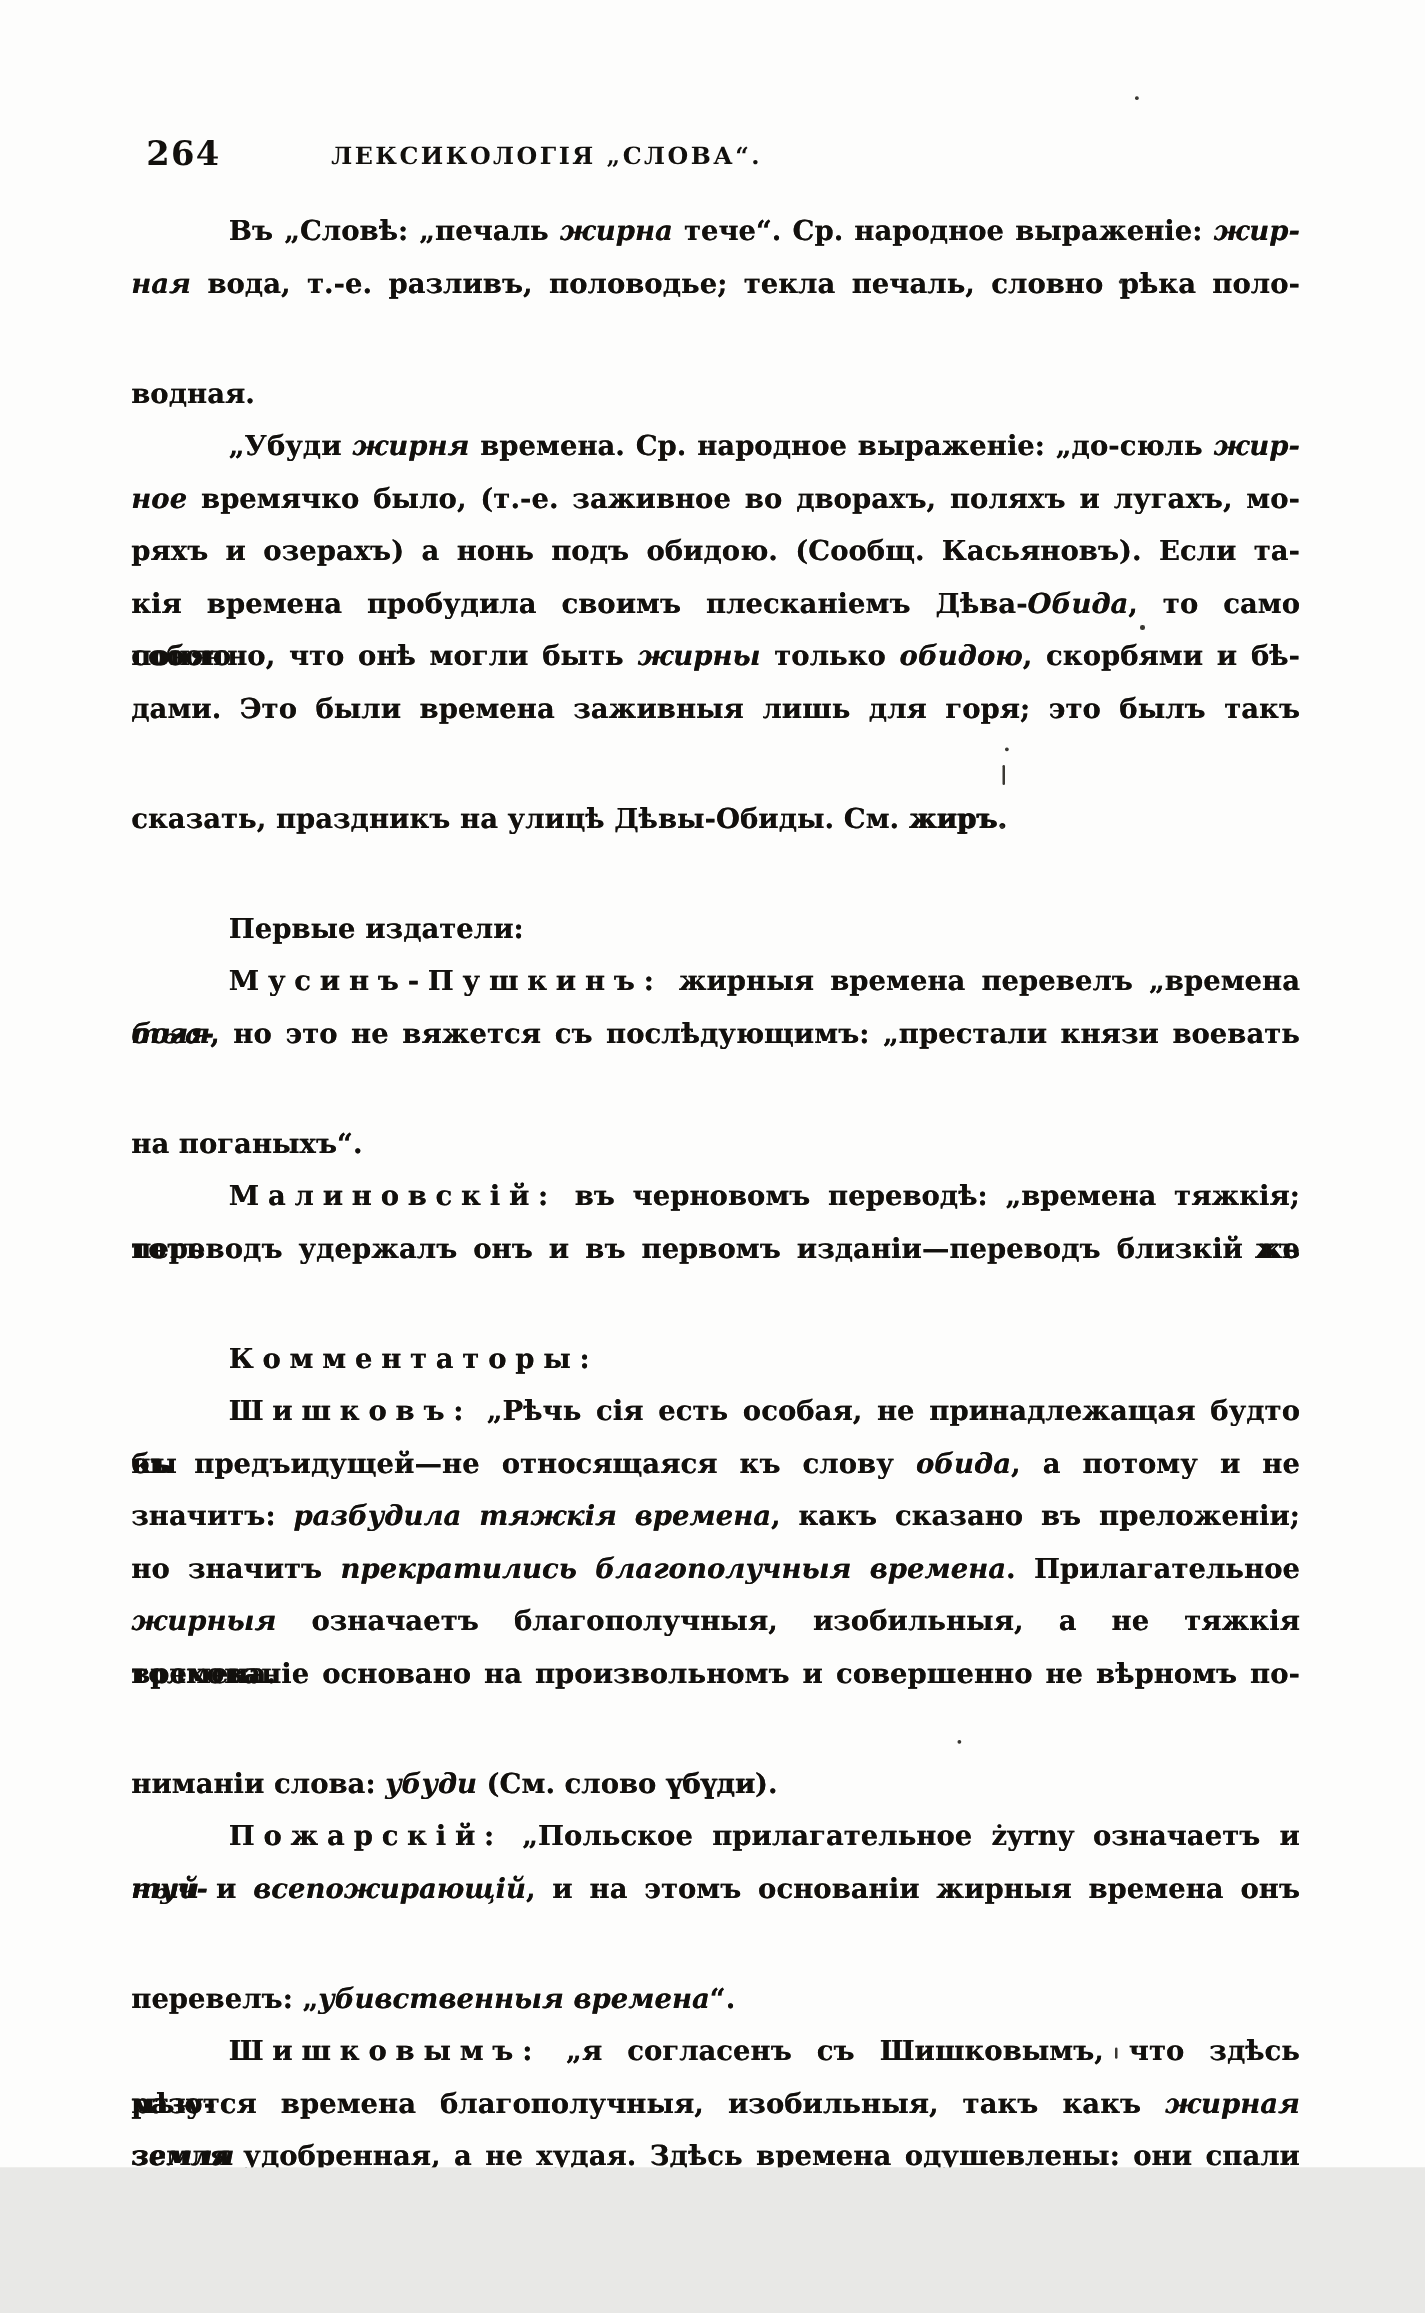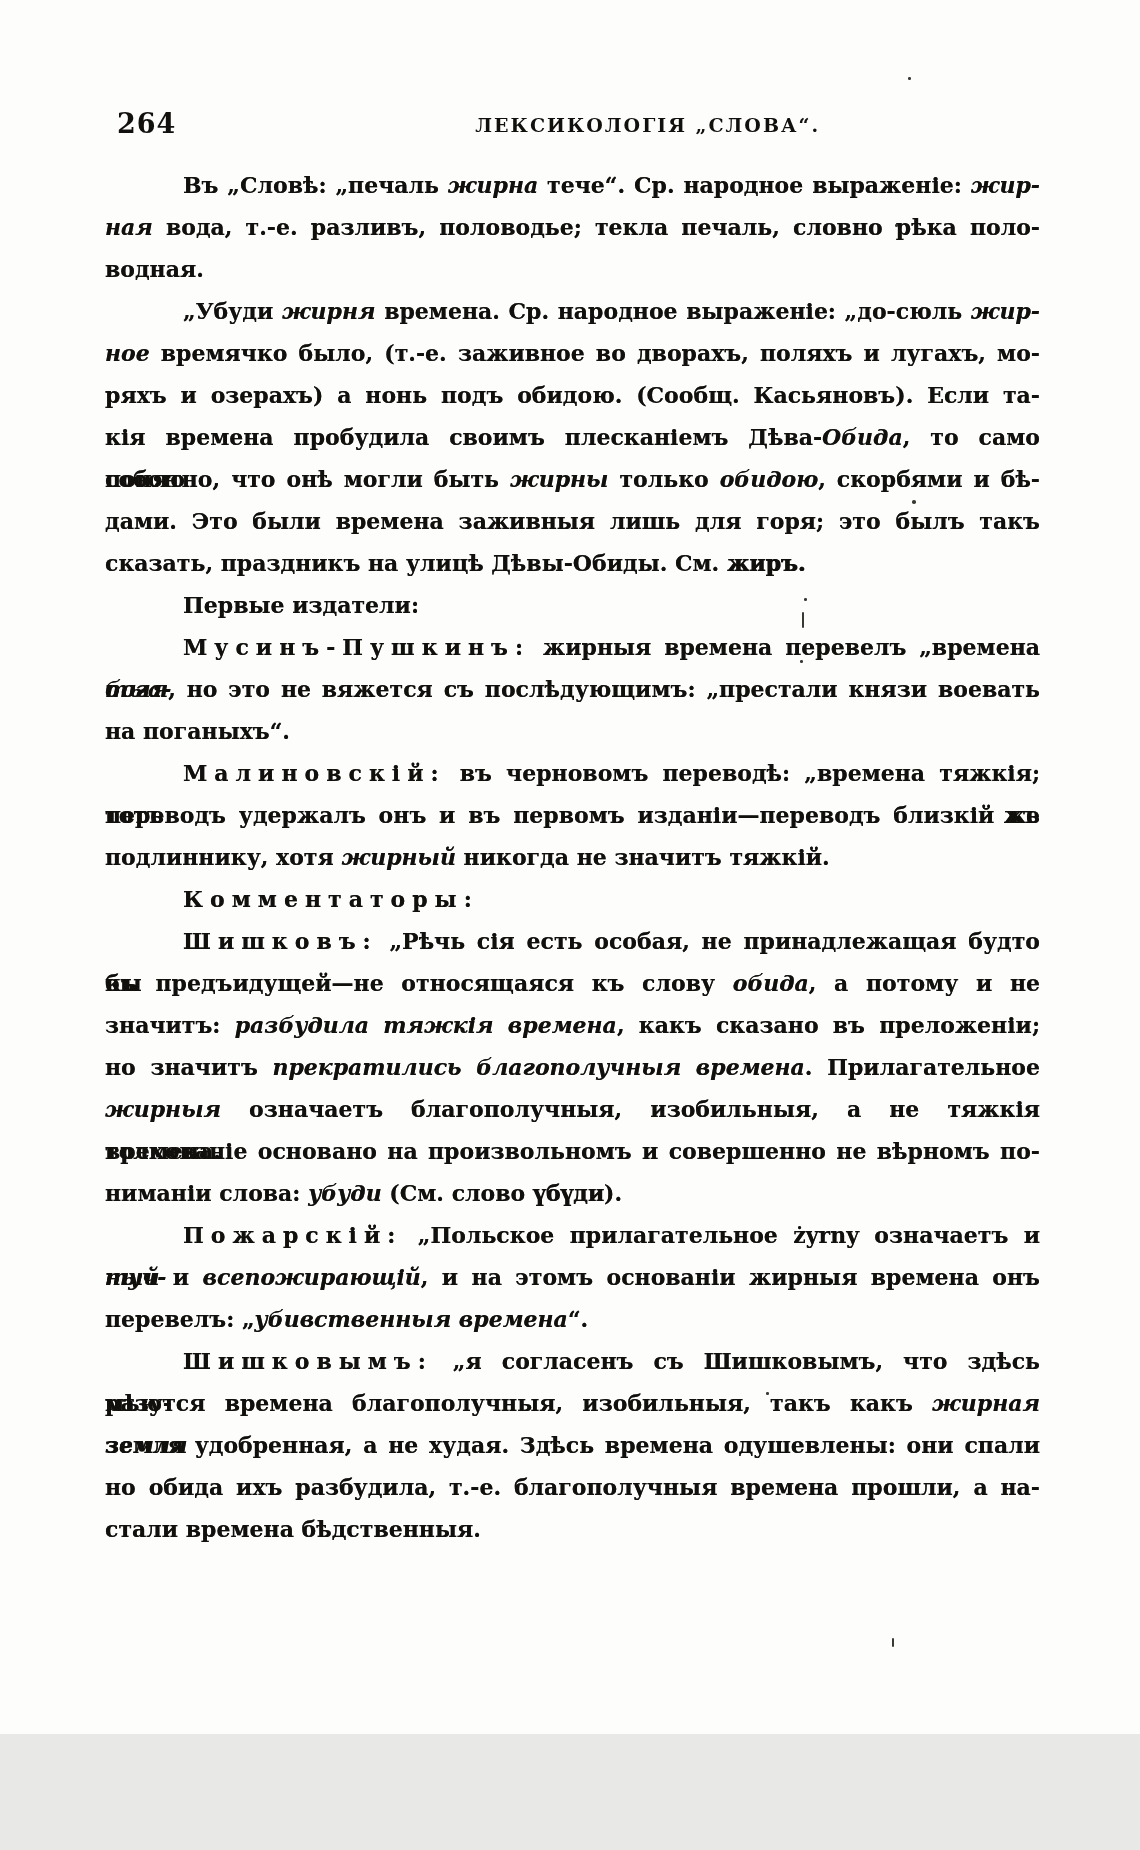--- a/index.html
+++ b/index.html
@@ -12,38 +12,38 @@
     color:#12100d;
     overflow:hidden;
   }
   .header-row { position:absolute; top:108px; left:105px; width:935px; height:40px; }
   .page-number {
     position:absolute; left:12px; top:0;
     font-size:27px; font-weight:bold; letter-spacing:1px;
   }
   .running-title {
     position:absolute; left:160px; right:220px; top:6px;
-    text-align:right;
+    text-align:left;
     font-size:19px; font-weight:bold; letter-spacing:2px;
     filter:blur(0.3px);
   }
   .text-block {
     position:absolute; left:105px; top:164px; width:935px;
     font-size:22px; font-weight:bold; line-height:42px;
     text-shadow:0 0 0.4px rgba(25,22,18,0.75);
   }
   .para { margin:0; }
   .line {
     height:42px;
     text-align:justify;
     text-align-last:justify;
     white-space:normal;
     overflow:visible;
   }
-  .line.last { text-align-last:left; }
+  .line.last { text-align-last:left;margin-top:46px; }
   .line.first { text-indent:78px; }
   .it { font-style:italic; }
   .sp { letter-spacing:7px; }
   .bb { text-shadow:0.7px 0 0 currentColor, 0 0 0.4px rgba(25,22,18,0.75); }
   .cs { text-shadow:0.5px 0 0 currentColor; }
   .speck { position:absolute; background:#3a3833; border-radius:45%; }
 </style>
 </head>
 <body>
 
@@ -73,21 +73,20 @@
         <div class="line first last"><span class="">Первые издатели:</span></div>
       </div>
       <div class="para">
         <div class="line first"><span class=" sp">Мусинъ-Пушкинъ:</span><span class=""> жирныя времена перевелъ „времена </span><span class=" it">бога-</span></div>
         <div class="line"><span class=" it">тыя</span><span class="">, но это не вяжется съ послѣдующимъ: „престали князи воевать</span></div>
         <div class="line last"><span class="">на поганыхъ“.</span></div>
       </div>
       <div class="para">
         <div class="line first"><span class=" sp">Малиновскій:</span><span class=""> въ черновомъ переводѣ: „времена тяжкія; тотъ же</span></div>
         <div class="line"><span class="">переводъ удержалъ онъ и въ первомъ изданіи—переводъ близкій къ</span></div>
-        <div class="line last"><span class="">подлиннику, хотя </span><span class=" it">жирный</span><span class=""> никогда не значитъ тяжкій.</span></div>
       </div>
       <div class="para">
         <div class="line first last"><span class=" sp">Комментаторы:</span></div>
       </div>
       <div class="para">
         <div class="line first"><span class=" sp">Шишковъ:</span><span class=""> „Рѣчь сія есть особая, не принадлежащая будто бы</span></div>
         <div class="line"><span class="">къ предъидущей—не относящаяся къ слову </span><span class=" it">обида</span><span class="">, а потому и не</span></div>
         <div class="line"><span class="">значитъ: </span><span class=" it">разбудила тяжкія времена</span><span class="">, какъ сказано въ преложеніи;</span></div>
         <div class="line"><span class="">но значитъ </span><span class=" it">прекратились благополучныя времена</span><span class="">. Прилагательное</span></div>
         <div class="line"><span class=" it">жирныя</span><span class=""> означаетъ благополучныя, изобильныя, а не тяжкія времена.</span></div>

